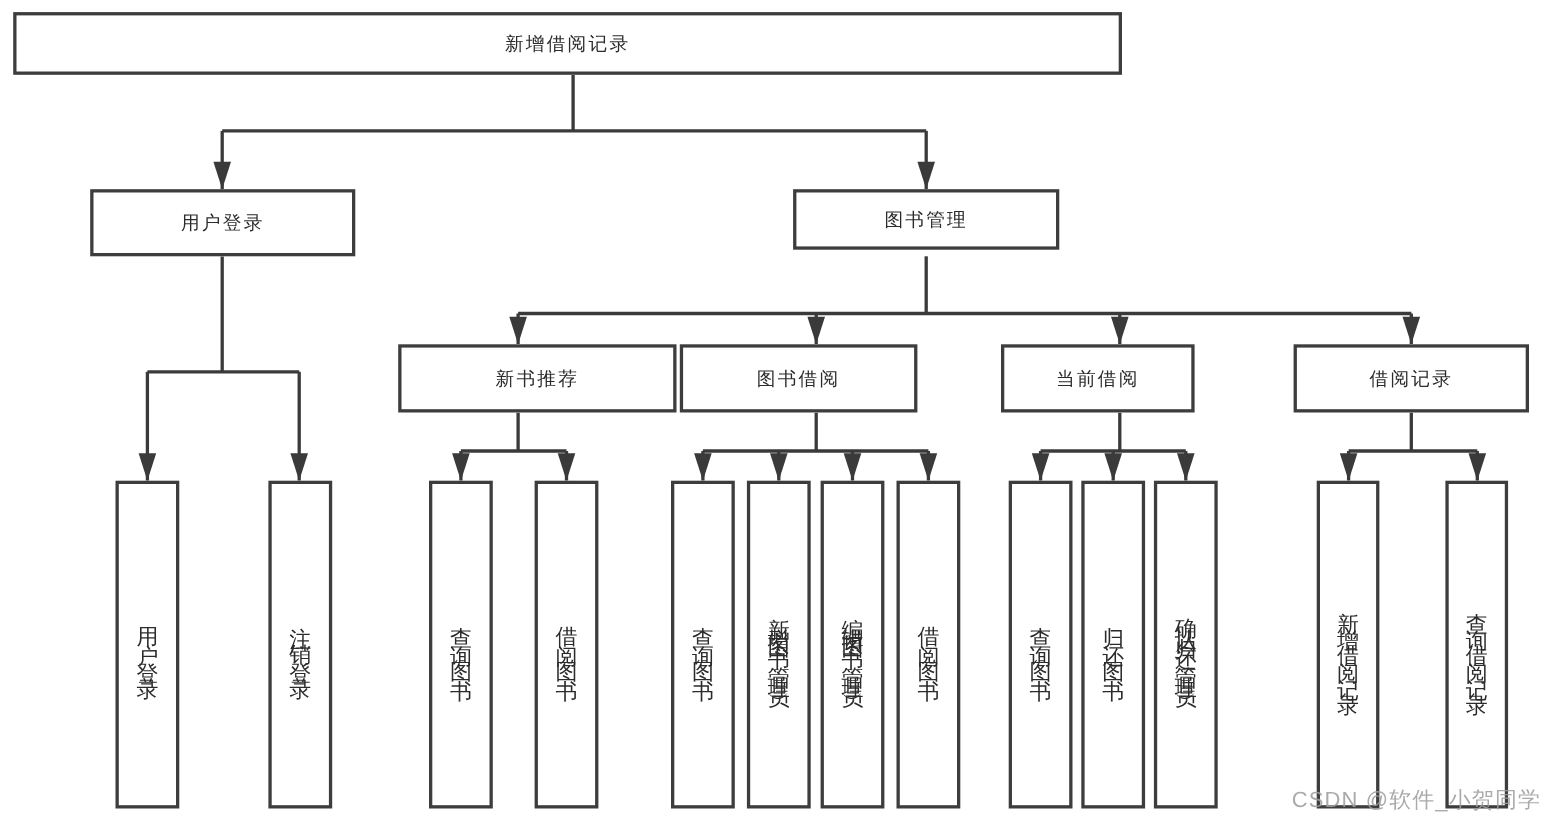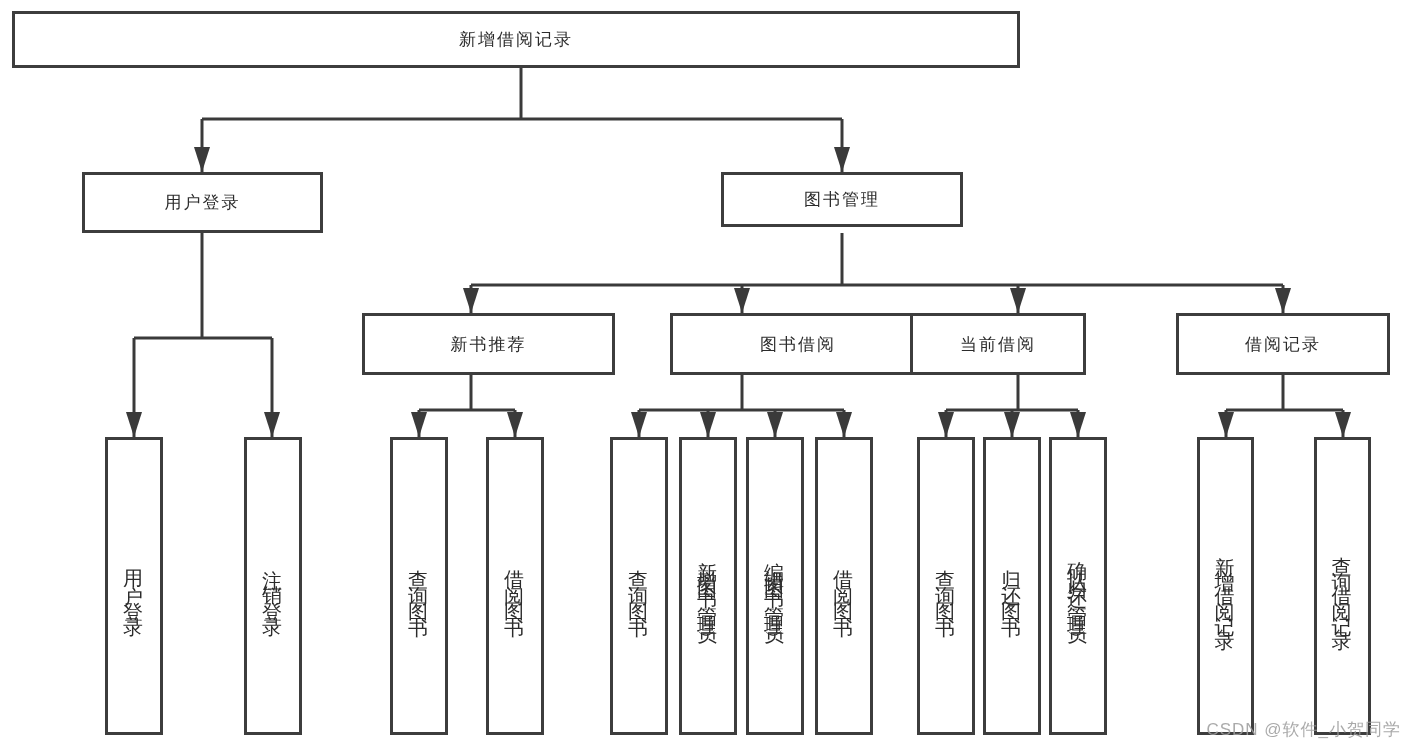--- a/index.html
+++ b/index.html
@@ -19,33 +19,33 @@
   .v-mid{letter-spacing:15px;}
   .v-long{letter-spacing:9px;}
   
   .n-root{left:12px;top:11px;width:1008px;height:57px;}
   
   .n-login{left:82px;top:172px;width:241px;height:61px;}
   .n-mgmt{left:721px;top:172px;width:242px;height:55px;}
   
   .n-l3{top:313px;height:62px;}
   .n-newrec{left:362px;width:253px;}
-  .n-borrow{left:670px;width:256px;}
+  .n-borrow{left:618px;width:216px;}
   .n-current{left:910px;width:176px;}
   .n-records{left:1176px;width:214px;justify-content:center;}
   
   .leaf{top:437px;height:298px;width:58px;}
   .lf-a1{left:105px;} .lf-a2{left:244px;}
   .lf-b1{left:390px;} .lf-b2{left:486px;}
   .lf-c1{left:610px;} .lf-c2{left:679px;} .lf-c3{left:746px;} .lf-c4{left:815px;}
   .lf-d1{left:917px;} .lf-d2{left:983px;} .lf-d3{left:1049px;}
   .lf-e1{left:1197px;width:57px;} .lf-e2{left:1314px;width:57px;}
   .watermark{
     position:absolute;right:4px;bottom:6px;z-index:3;
-    font-size:17px;color:rgba(158,158,158,0.88);letter-spacing:1px;white-space:nowrap;margin-top:20px;
+    font-size:20px;color:rgba(158,158,158,0.88);letter-spacing:1px;white-space:nowrap;margin-top:20px;
   }
 </style>
 </head>
 <body>
 
 <div class="canvas">
 
   <svg class="connectors" width="1405" height="747" viewBox="0 0 1405 747">
     <defs>
       <marker id="arrow" markerUnits="userSpaceOnUse" markerWidth="18" markerHeight="28" refX="9" refY="26" orient="0">

